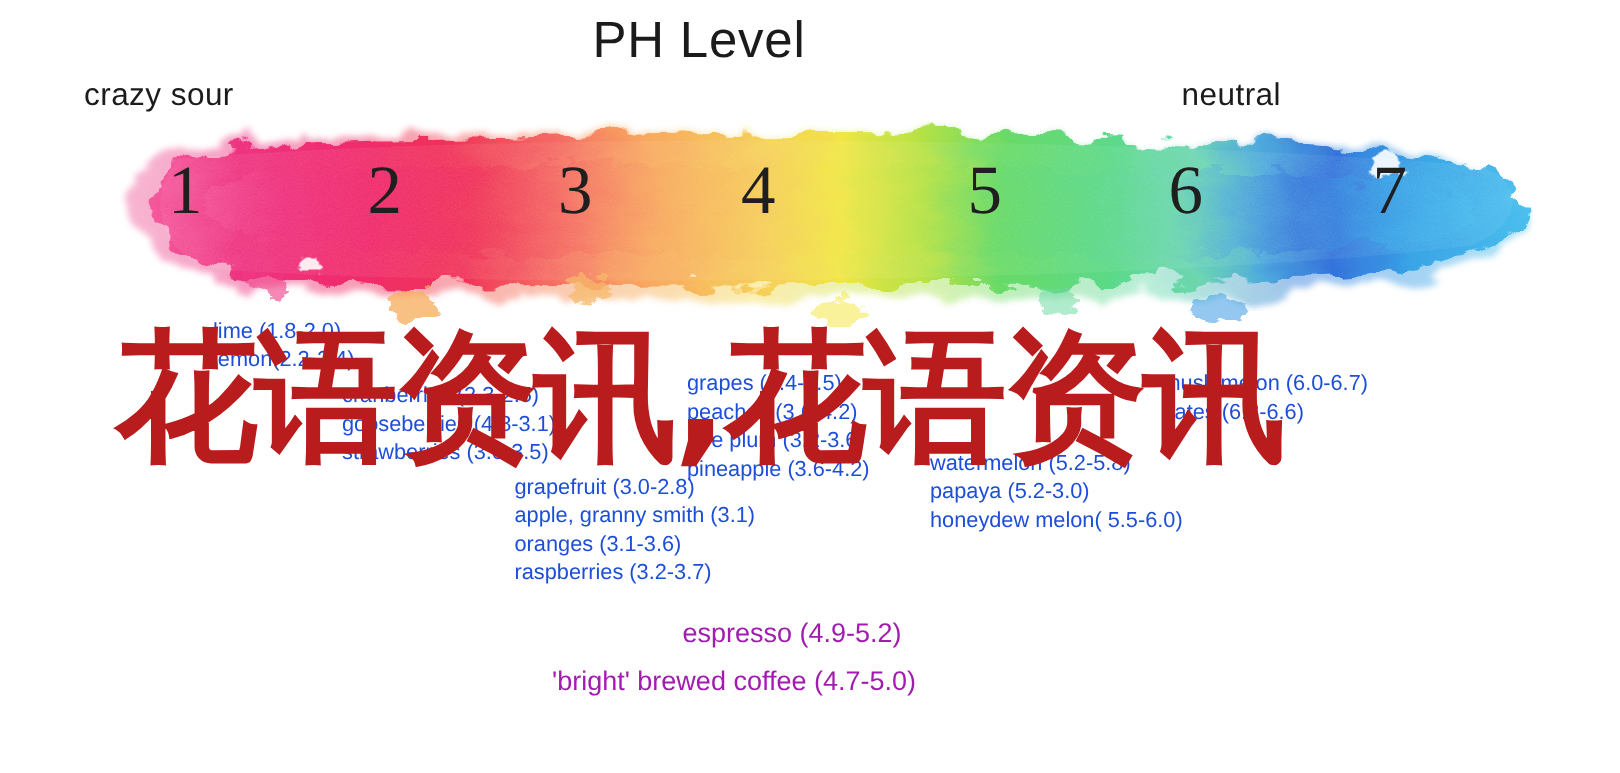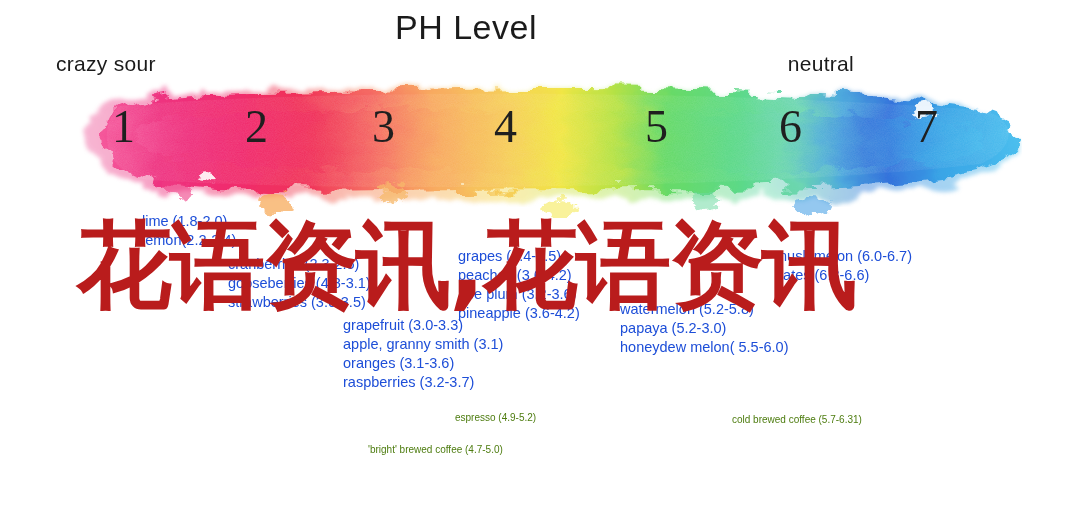--- a/index.html
+++ b/index.html
@@ -60,22 +60,22 @@
   .col-a{left:142px;top:212px;}
   .col-b{left:228px;top:255px;}
   .col-c{left:343px;top:316px;}
   .col-d{left:458px;top:247px;}
   .col-e{left:620px;top:300px;}
   .col-f{left:775px;top:247px;}
 
   
   .coffee{
     position:absolute;
-    font-size:10px;
-    color:#4d7c0f;
+    font-size:18px;
+    color:#a21caf;
     white-space:nowrap;
   }
   .coffee-espresso{left:455px;top:412px;}
   .coffee-bright{left:368px;top:444px;}
   .coffee-cold{left:732px;top:414px;}
 
   
   .watermark{
     position:absolute;
     left:0;right:0;
@@ -213,21 +213,21 @@
     <div>lemon(2.2-2.4)</div>
   </div>
 
   <div class="lst col-b">
     <div>cranberries (2.3-2.5)</div>
     <div>gooseberries (4.8-3.1)</div>
     <div>strawberries (3.0-3.5)</div>
   </div>
 
   <div class="lst col-c">
-    <div>grapefruit (3.0-3.3)</div>
+    <div>grapefruit (3.0-2.8)</div>
     <div>apple, granny smith (3.1)</div>
     <div>oranges (3.1-3.6)</div>
     <div>raspberries (3.2-3.7)</div>
   </div>
 
   <div class="lst col-d">
     <div>grapes (3.4-4.5)</div>
     <div>peaches (3.6-4.2)</div>
     <div>ripe plum (3.2-3.6)</div>
     <div>pineapple (3.6-4.2)</div>
@@ -239,17 +239,16 @@
     <div>honeydew melon( 5.5-6.0)</div>
   </div>
 
   <div class="lst col-f">
     <div>musk melon (6.0-6.7)</div>
     <div>dates (6.3-6.6)</div>
   </div>
 
   <div class="coffee coffee-espresso">espresso (4.9-5.2)</div>
   <div class="coffee coffee-bright">'bright' brewed coffee (4.7-5.0)</div>
-  <div class="coffee coffee-cold">cold brewed coffee (5.7-6.31)</div>
 
   <div class="watermark">花语资讯,花语资讯</div>
 
 </div>
 
 </body></html>

